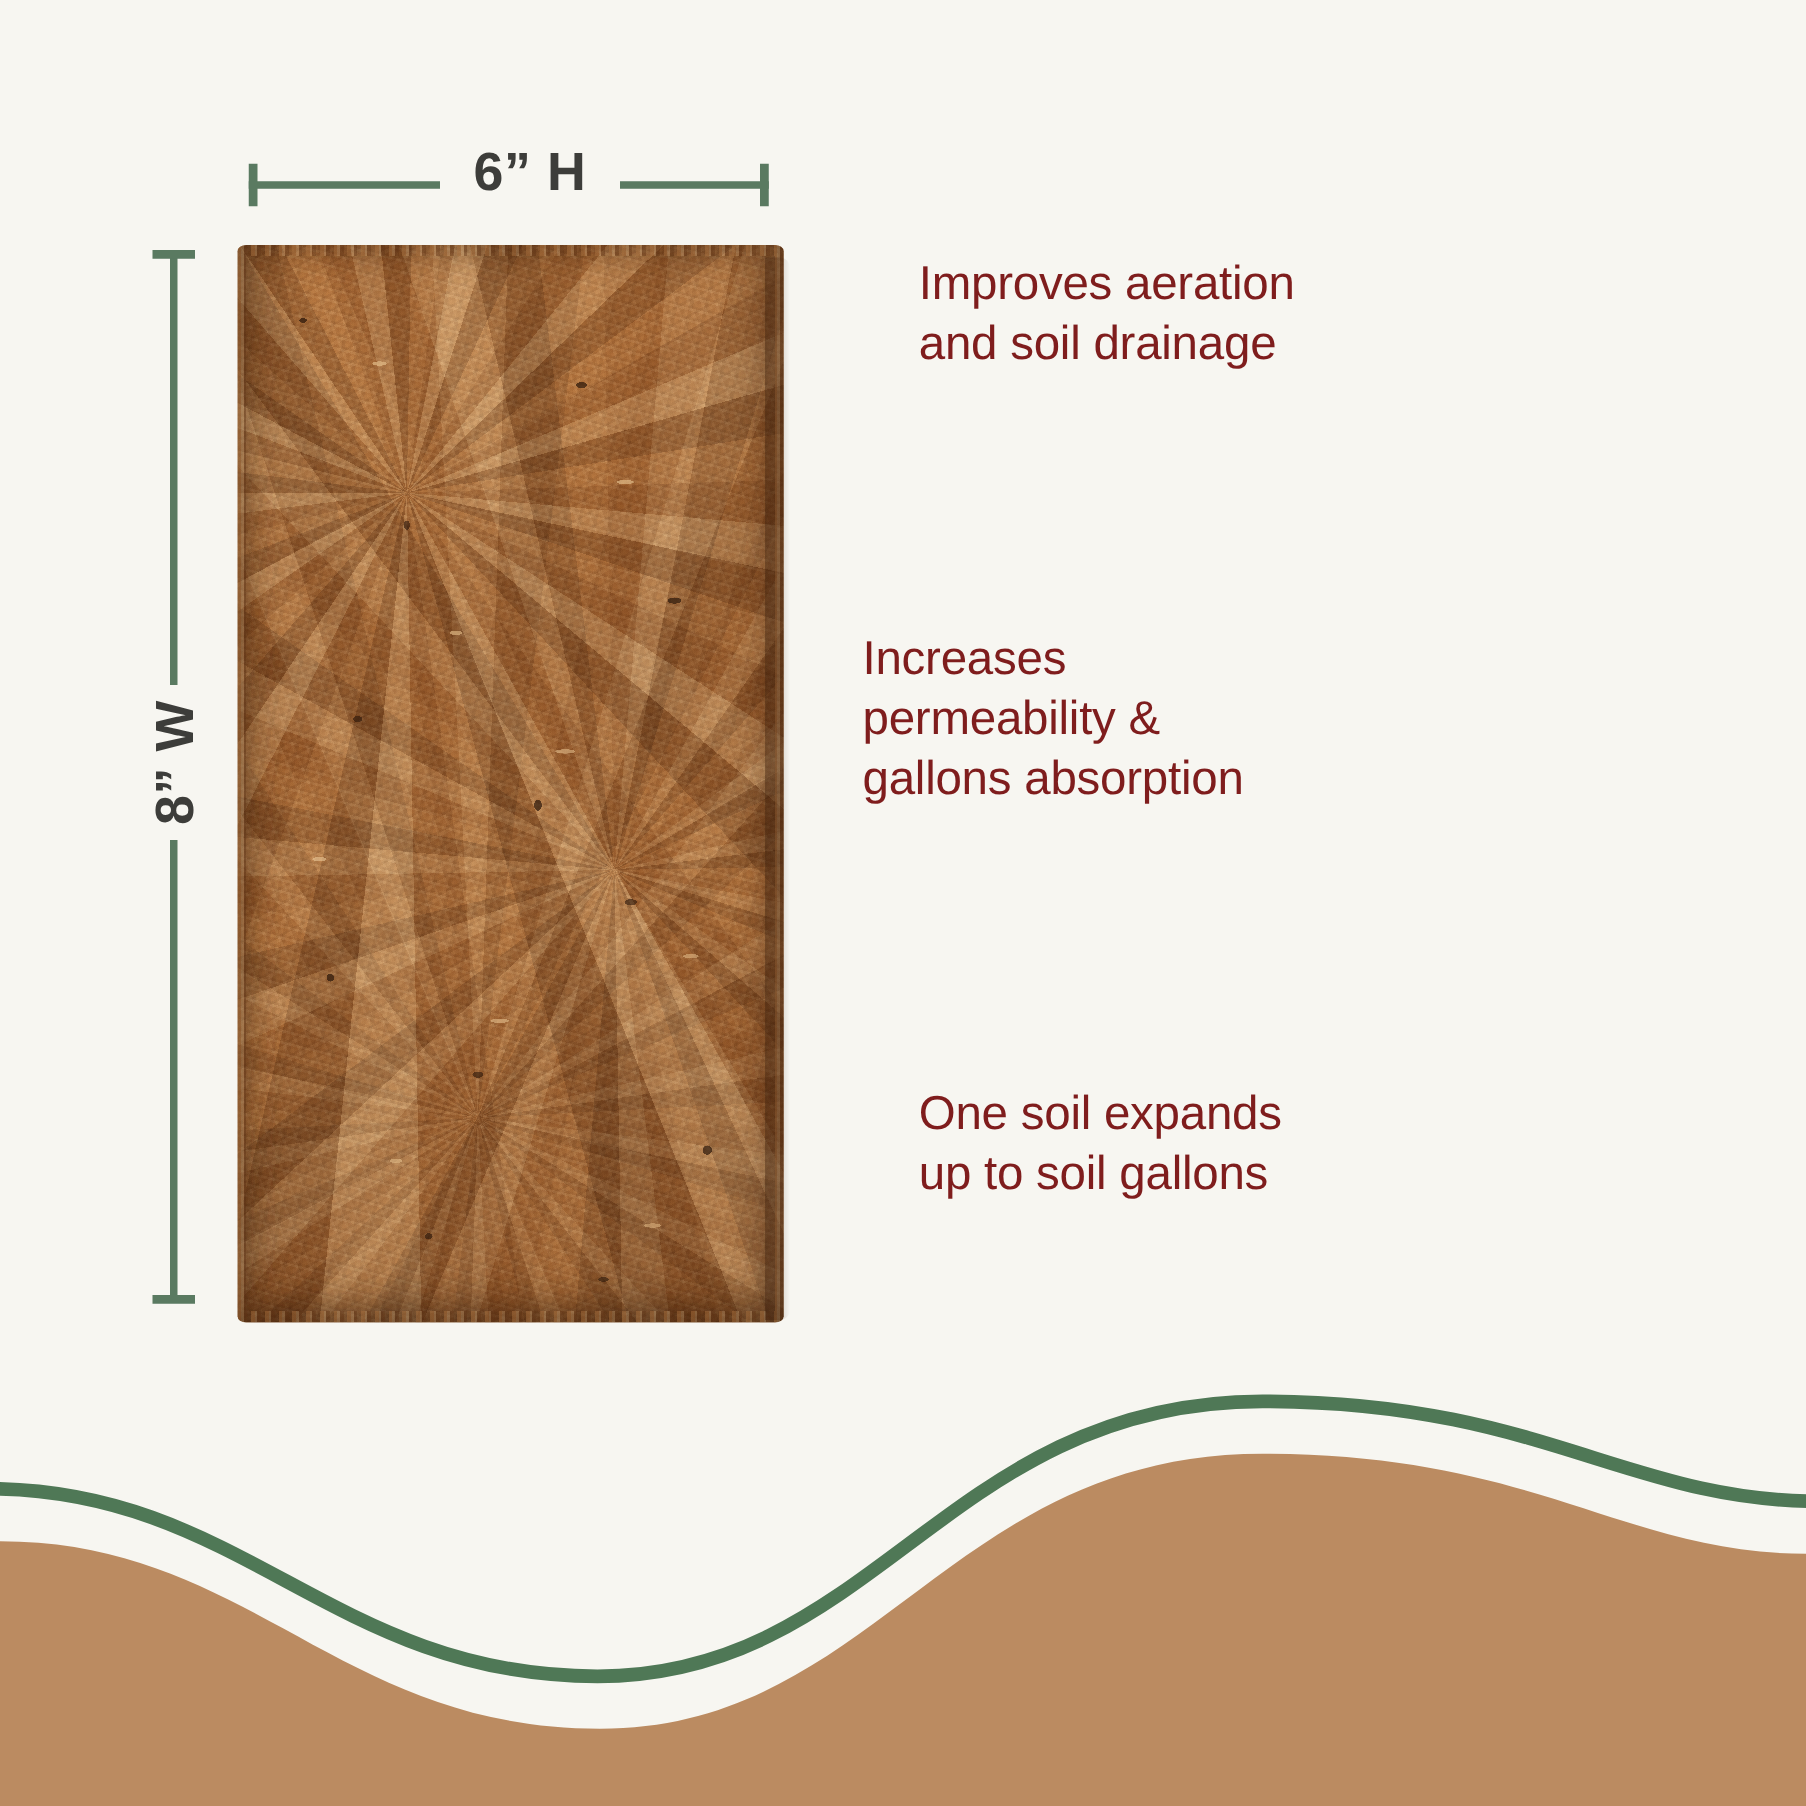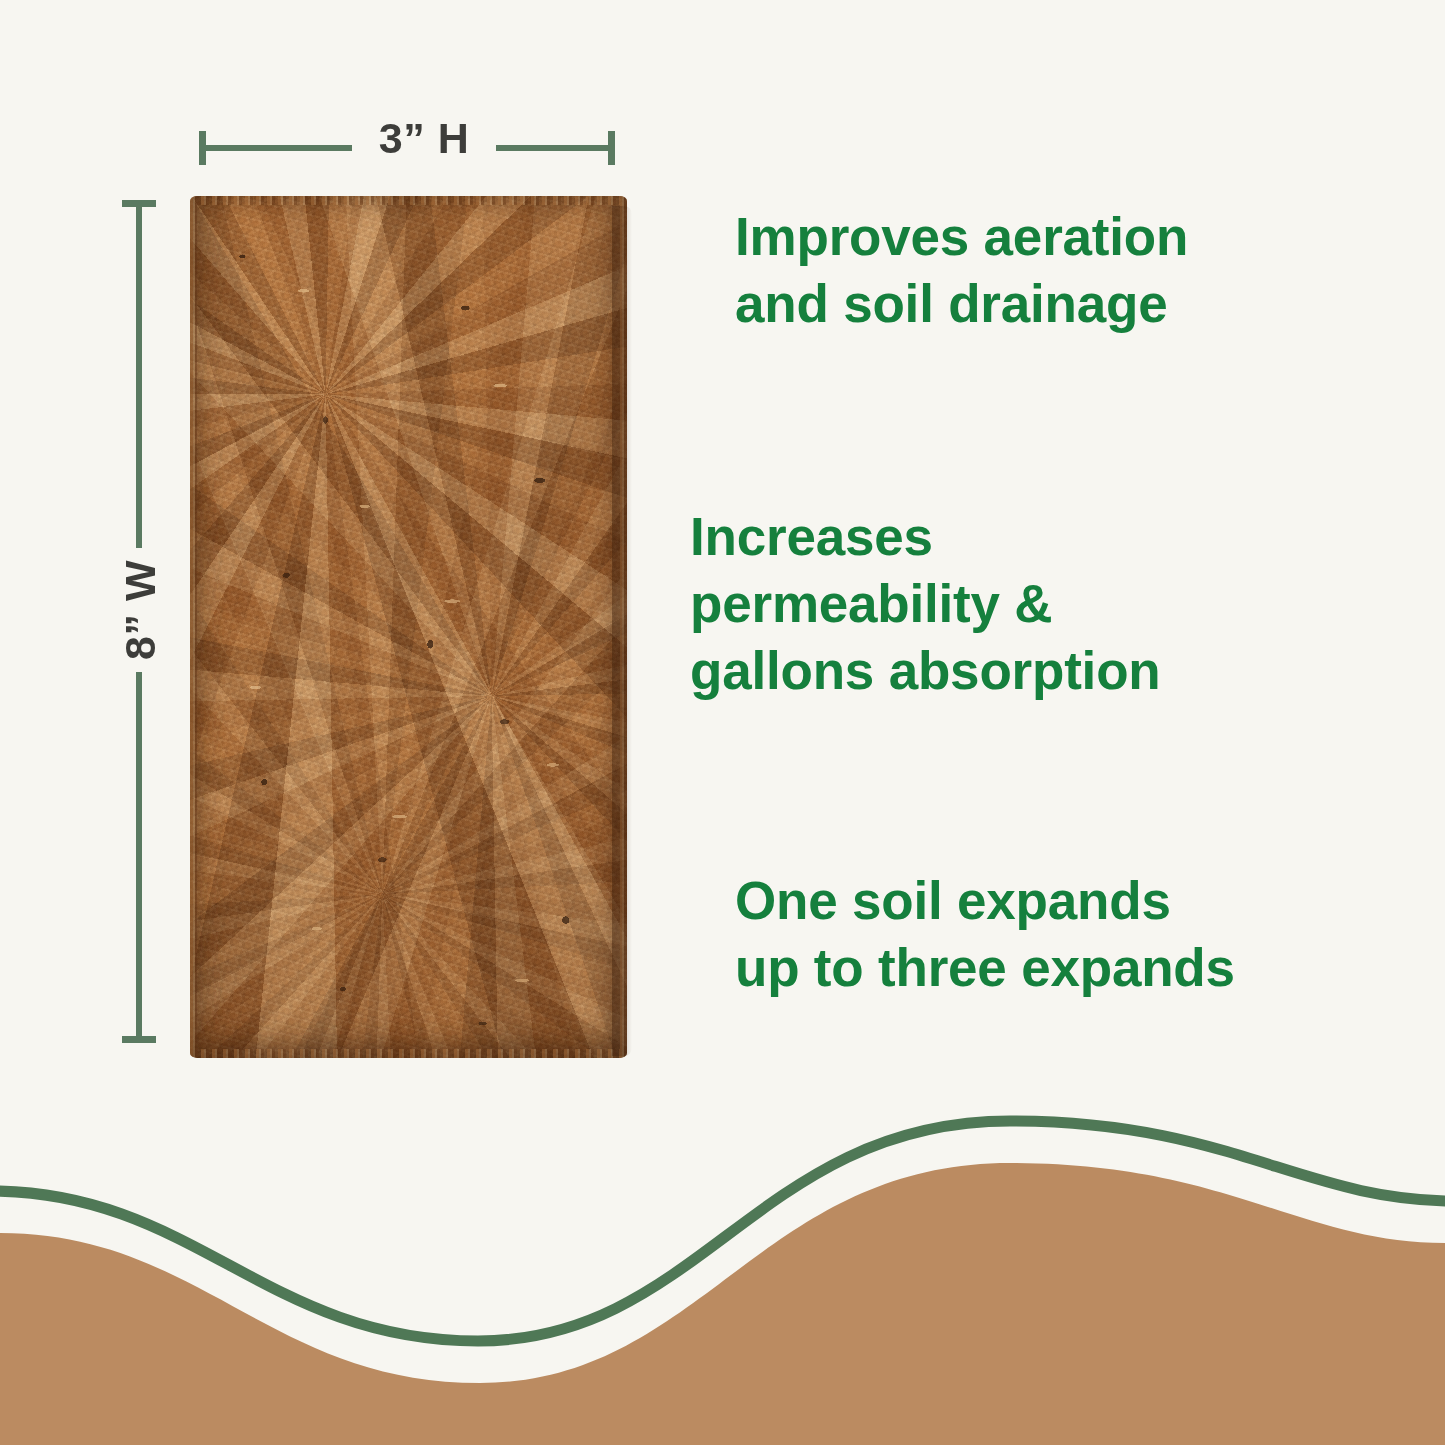--- a/index.html
+++ b/index.html
@@ -191,23 +191,23 @@
     border-radius: 0 8px 8px 0;
     background: linear-gradient(to right, rgba(60,30,12,.42), rgba(60,30,12,0));
     pointer-events: none;
   }
 
   
   .benefit {
     position: absolute;
     left: 665px;
     width: 640px;
-    color: #15803d;
-    font-weight: 700;
-    font-size: 53px;
+    color: #7f1d1d;
+    font-weight: 400;
+    font-size: 38px;
     line-height: 1.26;
     letter-spacing: -0.2px;
   }
   .benefit .ln { display: block; }
   #benefit-1 { top: 204px; text-align: left;   left: 735px; width: 570px; }
   #benefit-2 { top: 504px; text-align: left; left: 690px; width: 620px; }
   #benefit-3 { top: 868px; text-align: left;   left: 735px; width: 570px; }
 
   
   #wave {
@@ -221,21 +221,21 @@
 </style>
 </head>
 <body>
 
 <div id="stage">
 
   <div>
     <div class="dim-line-h"></div>
     <div class="dim-cap-h left"></div>
     <div class="dim-cap-h right"></div>
-    <div class="dim-label-h">3” H</div>
+    <div class="dim-label-h">6” H</div>
   </div>
 
   <div>
     <div class="dim-line-v"></div>
     <div class="dim-cap-v top"></div>
     <div class="dim-cap-v bottom"></div>
     <div class="dim-label-v">8” W</div>
   </div>
 
   <div id="brick-wrap">
@@ -250,21 +250,21 @@
   </div>
 
   <div class="benefit" id="benefit-2">
     <span class="ln">Increases</span>
     <span class="ln">permeability &amp;</span>
     <span class="ln">gallons absorption</span>
   </div>
 
   <div class="benefit" id="benefit-3">
     <span class="ln">One soil expands</span>
-    <span class="ln">up to three expands</span>
+    <span class="ln">up to soil gallons</span>
   </div>
 
   <svg id="wave" viewBox="0 0 1445 330" preserveAspectRatio="none">
     <path fill="#BB8B61" d="M0,118 C200,118 270,268 480,268 C700,268 760,48 1010,48 C1230,48 1300,128 1445,128 L1445,330 L0,330 Z"></path>
     <path fill="none" stroke="#4F7856" stroke-width="11" stroke-linecap="round" d="M-10,76 C195,76 265,226 478,226 C700,226 758,6 1010,6 C1232,6 1302,86 1455,86"></path>
   </svg>
 
 </div>
 
 </body></html>

